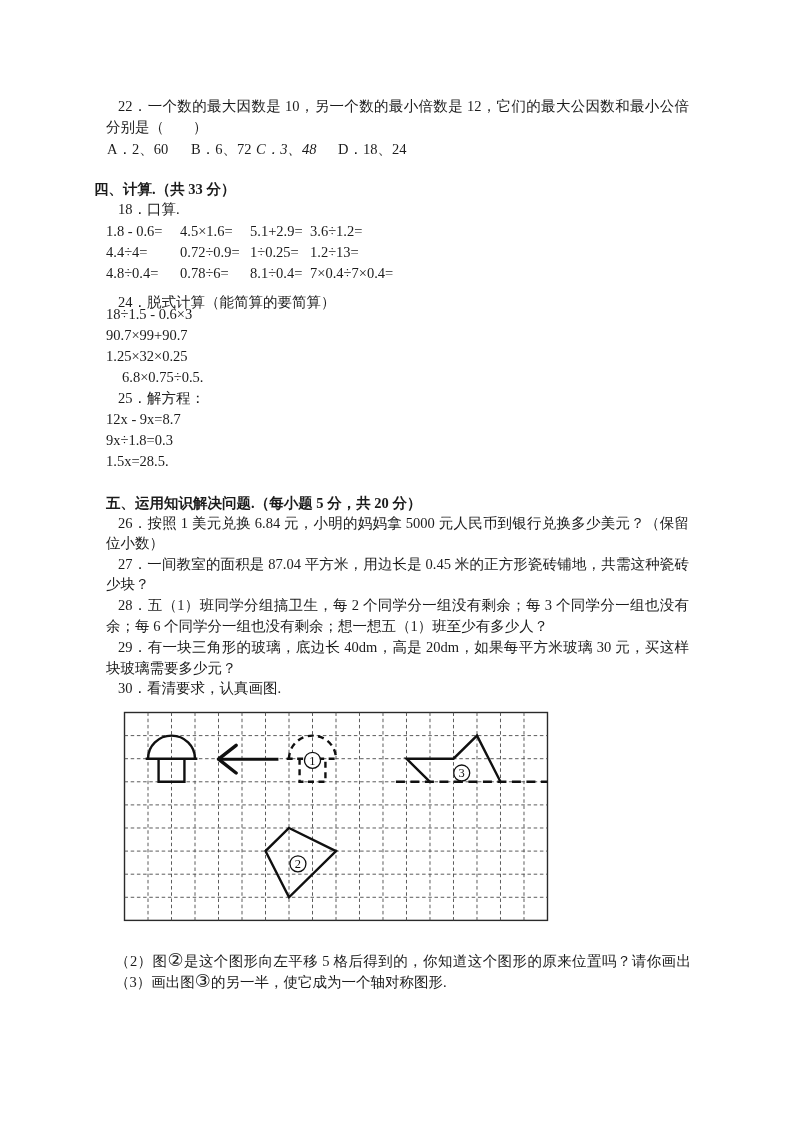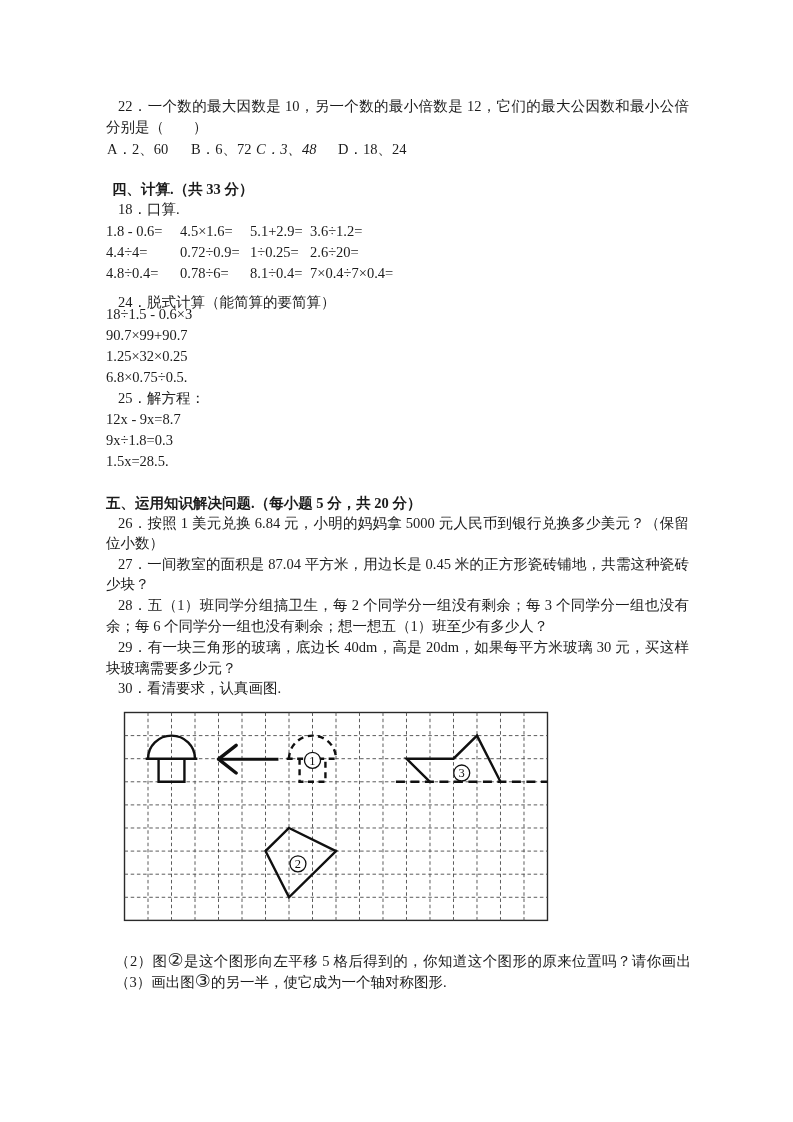--- a/index.html
+++ b/index.html
@@ -32,30 +32,30 @@
   .figure svg{display:block;}
 </style>
 </head>
 <body>
 
 <div class="page" id="page">
   <div id="text-layer">
       <div class="line j" style="top: 96px; left: 118px; width: 571px;">22．一个数的最大因数是 10，另一个数的最小倍数是 12，它们的最大公因数和最小公倍数</div>
       <div class="line" style="top: 117px; left: 106px;">分别是（　　）</div>
       <div class="line" style="top: 139px; left: 0px;"><span class="seg" style="left: 107px;">A．2、60</span><span class="seg" style="left: 191px;">B．6、72</span><span class="seg" style="left: 256px; font-style: italic;">C．3、48</span><span class="seg" style="left: 338px;">D．18、24</span></div>
-      <div class="line b" style="top: 179px; left: 112px;">四、计算.（共 33 分）</div>
+      <div class="line b" style="top: 179px; left: 94px;">四、计算.（共 33 分）</div>
       <div class="line" style="top: 199px; left: 118px;">18．口算.</div>
       <div class="line" style="top: 221px; left: 0px;"><span class="seg" style="left: 106px;">1.8 - 0.6=</span><span class="seg" style="left: 180px;">4.5×1.6=</span><span class="seg" style="left: 250px;">5.1+2.9=</span><span class="seg" style="left: 310px;">3.6÷1.2=</span></div>
-      <div class="line" style="top: 242px; left: 0px;"><span class="seg" style="left: 106px;">4.4÷4=</span><span class="seg" style="left: 180px;">0.72÷0.9=</span><span class="seg" style="left: 250px;">1÷0.25=</span><span class="seg" style="left: 310px;">2.6÷20=</span></div>
+      <div class="line" style="top: 242px; left: 0px;"><span class="seg" style="left: 106px;">4.4÷4=</span><span class="seg" style="left: 180px;">0.72÷0.9=</span><span class="seg" style="left: 250px;">1÷0.25=</span><span class="seg" style="left: 310px;">1.2÷13=</span></div>
       <div class="line" style="top: 263px; left: 0px;"><span class="seg" style="left: 106px;">4.8÷0.4=</span><span class="seg" style="left: 180px;">0.78÷6=</span><span class="seg" style="left: 250px;">8.1÷0.4=</span><span class="seg" style="left: 310px;">7×0.4÷7×0.4=</span></div>
       <div class="line" style="top: 292px; left: 118px; text-align: center;">24．脱式计算（能简算的要简算）</div>
       <div class="line" style="top: 304px; left: 106px;">18÷1.5 - 0.6×3</div>
       <div class="line" style="top: 325px; left: 106px;">90.7×99+90.7</div>
       <div class="line" style="top: 346px; left: 106px;">1.25×32×0.25</div>
-      <div class="line" style="top: 367px; left: 106px;">6.8×0.75÷0.5.</div>
+      <div class="line" style="top: 367px; left: 122px;">6.8×0.75÷0.5.</div>
       <div class="line" style="top: 388px; left: 118px;">25．解方程：</div>
       <div class="line" style="top: 409px; left: 106px;">12x - 9x=8.7</div>
       <div class="line" style="top: 430px; left: 106px;">9x÷1.8=0.3</div>
       <div class="line" style="top: 451px; left: 106px;">1.5x=28.5.</div>
       <div class="line b" style="top: 493px; left: 106px;">五、运用知识解决问题.（每小题 5 分，共 20 分）</div>
       <div class="line j" style="top: 513px; left: 118px; width: 571px;">26．按照 1 美元兑换 6.84 元，小明的妈妈拿 5000 元人民币到银行兑换多少美元？（保留两</div>
       <div class="line" style="top: 533px; left: 106px;">位小数）</div>
       <div class="line j" style="top: 554px; left: 118px; width: 571px;">27．一间教室的面积是 87.04 平方米，用边长是 0.45 米的正方形瓷砖铺地，共需这种瓷砖多</div>
       <div class="line" style="top: 574px; left: 106px;">少块？</div>
       <div class="line j" style="top: 595px; left: 118px; width: 571px;">28．五（1）班同学分组搞卫生，每 2 个同学分一组没有剩余；每 3 个同学分一组也没有剩</div>

